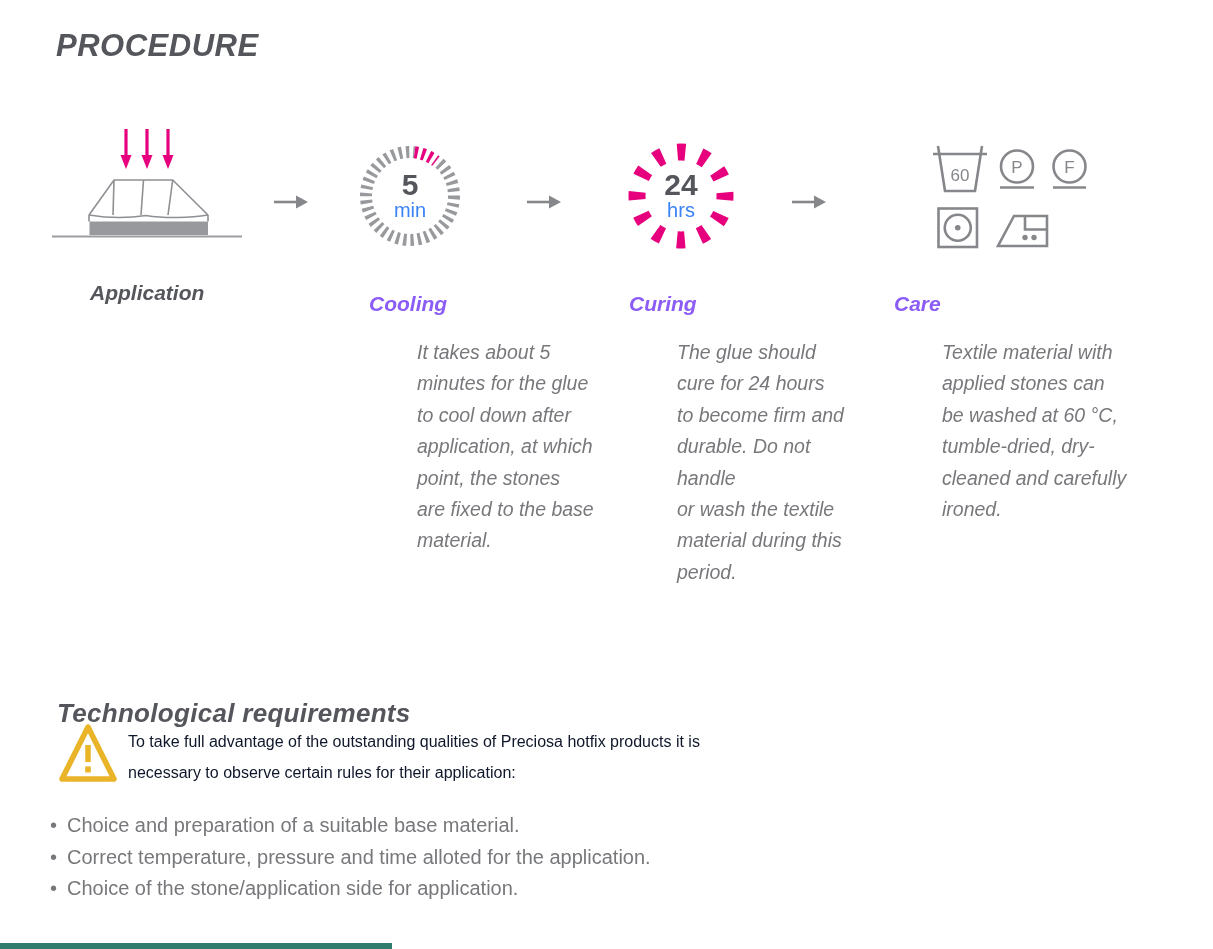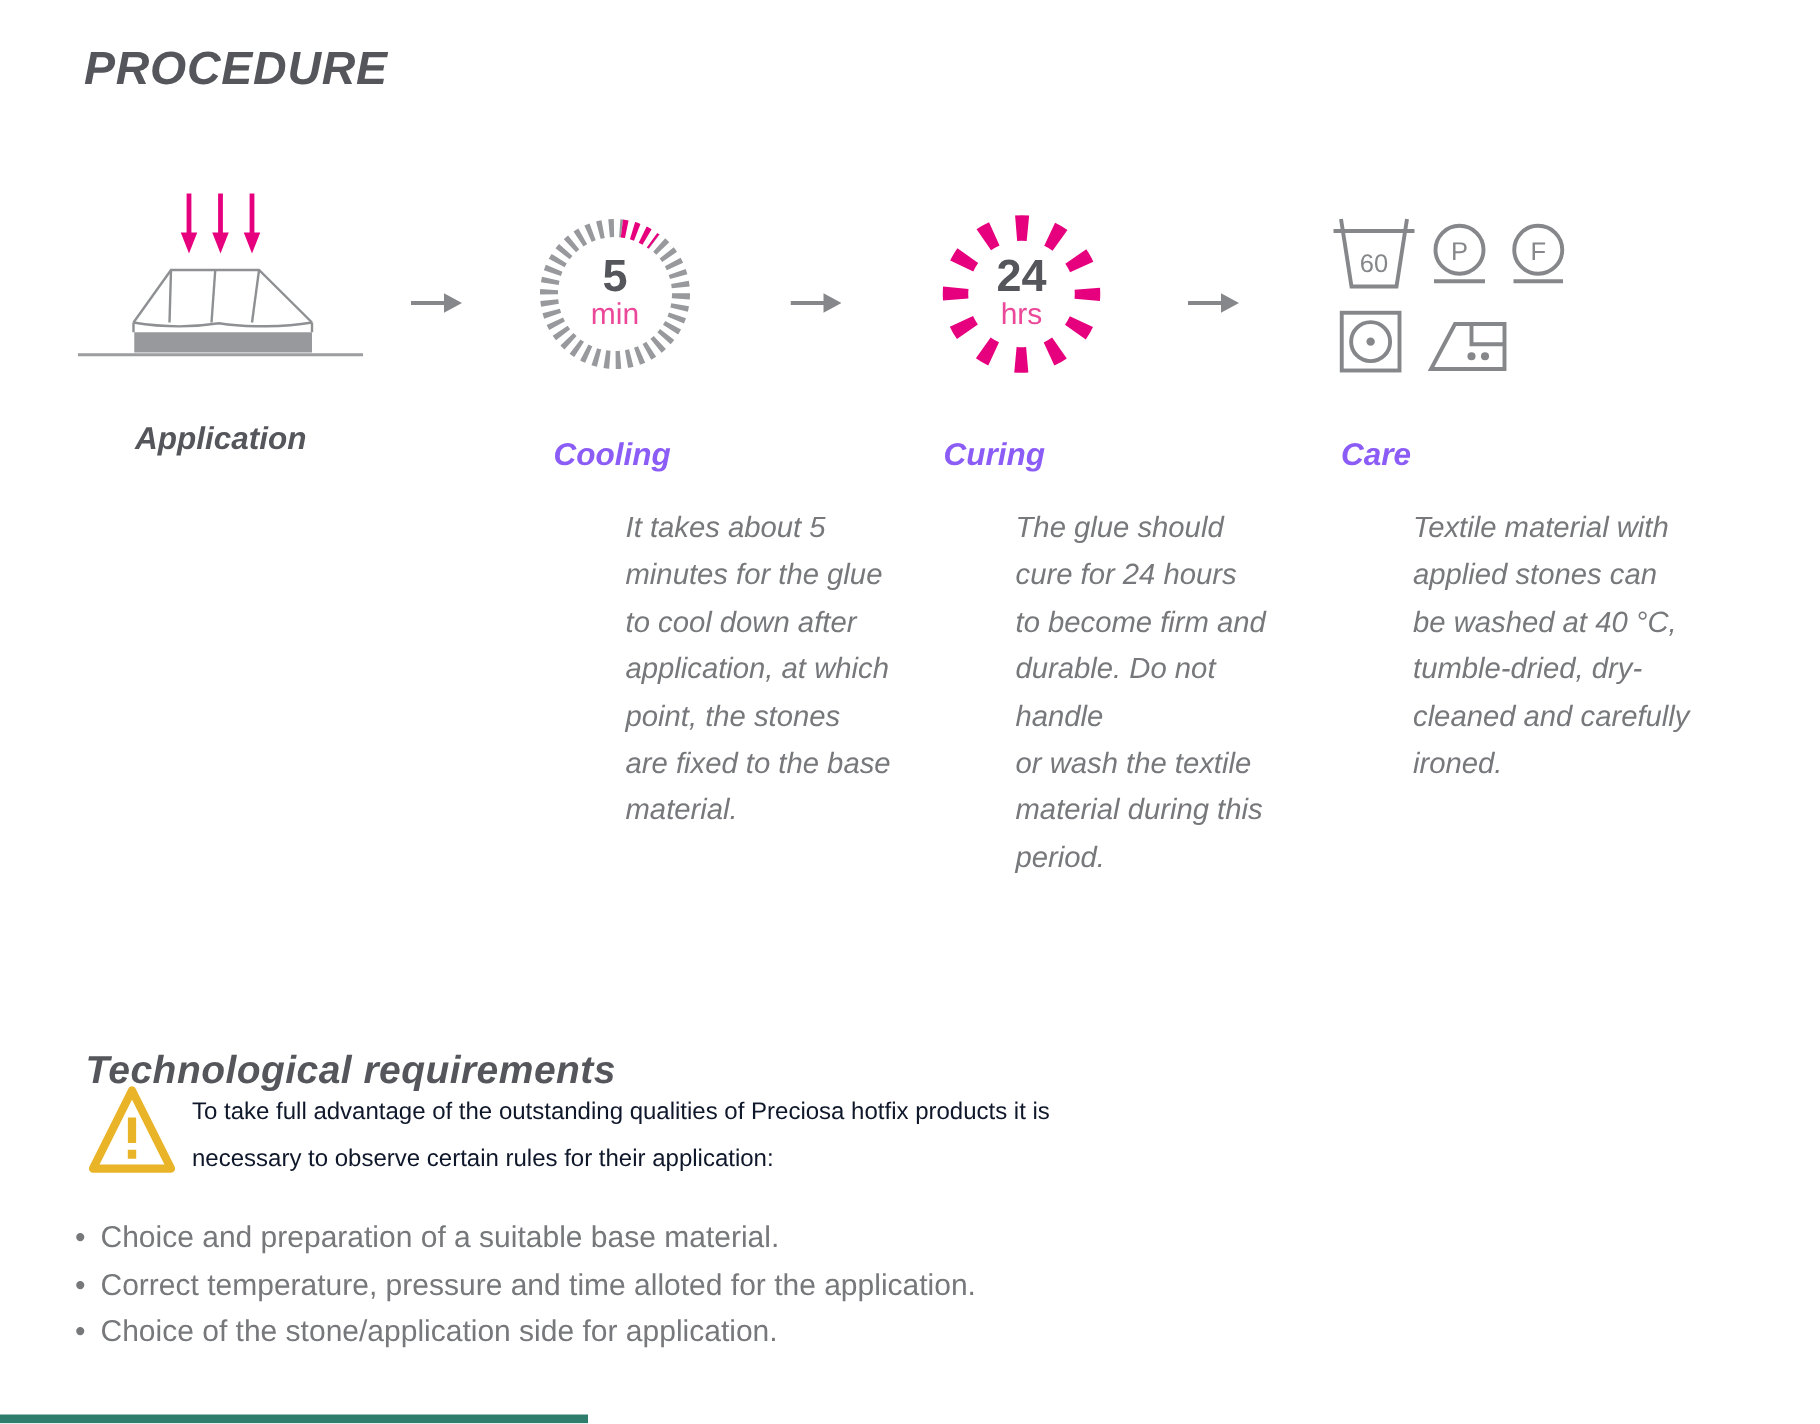--- a/index.html
+++ b/index.html
@@ -25,21 +25,21 @@
     color: #54565B; letter-spacing: 0.3px; margin-top: 37px;
   }
 
   .clock-wrap { width: 116px; height: 116px; }
   .clock-text {
     position: absolute; inset: 0;
     display: flex; flex-direction: column; align-items: center; justify-content: center;
     pointer-events: none;
   }
   .clock-num { font-size: 30px; font-weight: bold; color: #54565B; line-height: 28px; }
-  .clock-unit { font-size: 20px; color: #ec4899; line-height: 22px; }
+  .clock-unit { font-size: 20px; color: #3b82f6; line-height: 22px; }
 
   .col-head {
     font-size: 21px; font-weight: bold; font-style: italic;
     color: #8b5cf6; line-height: 26px;
   }
   .col-body {
     margin-top: 20px;
     font-size: 19.5px; font-style: italic;
     color: #77787B; line-height: 31.4px;
     white-space: pre-line;
@@ -144,21 +144,21 @@
     </div>
   </div>
 
   <div class="abs" style="left:792px; top:195px;">
     <svg width="34" height="14" viewBox="0 0 34 14">
       <line x1="0" y1="7" x2="23" y2="7" stroke="#85878A" stroke-width="2.6"></line>
       <polygon points="22,0.5 34,7 22,13.5" fill="#85878A"></polygon>
     </svg>
   </div>
 
-  <div class="abs" style="left:886px; top:142px;">
+  <div class="abs" style="left:930px; top:142px;">
     <svg width="164" height="110" viewBox="0 0 164 110">
 
       <g stroke="#85878A" stroke-width="2.6" fill="none">
         <polyline points="8,4 15,49 45,49 52,4"></polyline>
         <line x1="3" y1="12" x2="57" y2="12"></line>
         <text x="30" y="39" text-anchor="middle" font-size="17" fill="#85878A" stroke="none">60</text>
       </g>
 
       <g stroke="#85878A" stroke-width="2.6" fill="none">
         <circle cx="87" cy="24.5" r="16"></circle>
@@ -208,21 +208,21 @@
 durable. Do not handle
 or wash the textile
 material during this
 period.</div>
   </div>
 
   <div class="abs" style="left:894px; top:291px; width:235px;">
     <div class="col-head">Care</div>
     <div class="col-body">Textile material with
 applied stones can
-be washed at 40 °C,
+be washed at 60 °C,
 tumble-dried, dry-
 cleaned and carefully
 ironed.</div>
   </div>
 
   <h2 class="abs subtitle">Technological requirements</h2>
 
   <div class="abs" style="left:58px; top:721px;">
     <svg width="60" height="64" viewBox="0 0 60 64">
       <path d="M30 6 L56 58 L4 58 Z" fill="none" stroke="#E9B428" stroke-width="5.5" stroke-linejoin="round"></path>

